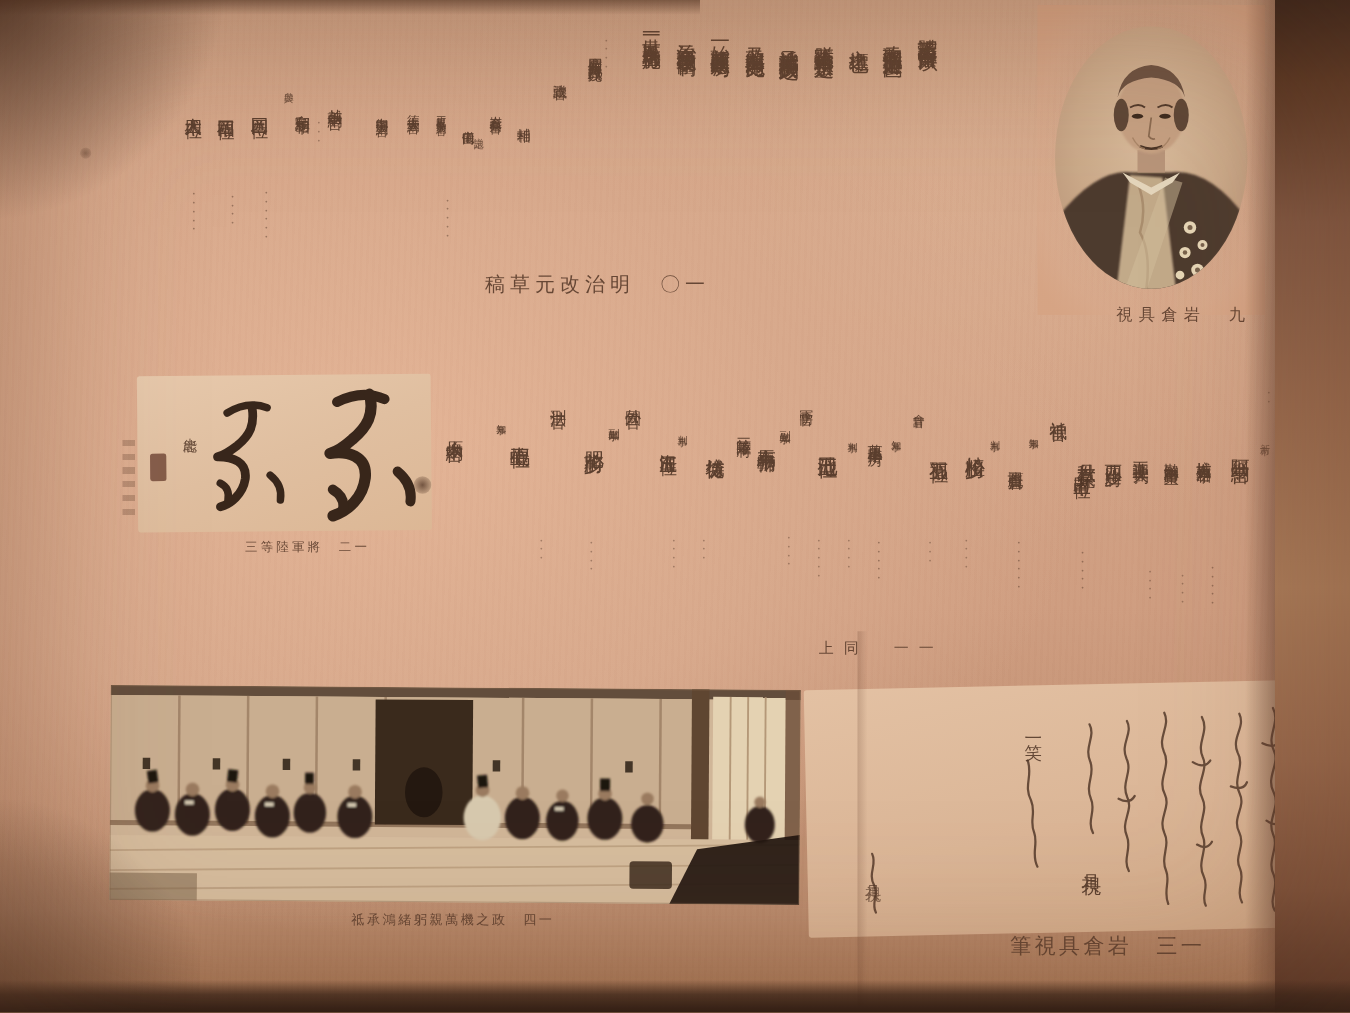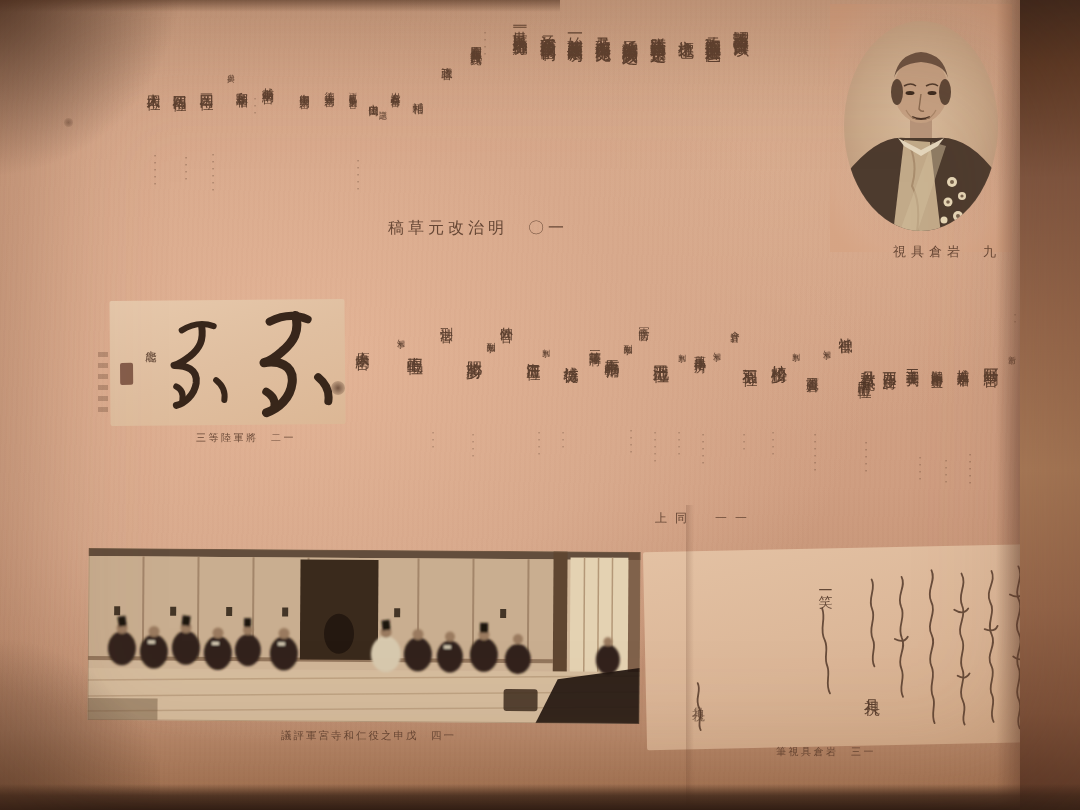--- a/index.html
+++ b/index.html
@@ -337,22 +337,22 @@
   <div class="layer">
       <span class="vcol" style="left: 818px; top: 583px; font-size: 14px; opacity: 0.85;">一笑</span>
       <span class="vcol" style="left: 864px; top: 686px; font-size: 16px; opacity: 0.9;">具視</span>
       <span class="vcol" style="left: 692px; top: 697px; font-size: 13px; opacity: 0.7;">具視</span>
     </div>
 
   <div class="caption" style="left:893px;top:243px;font-size:13px;letter-spacing:5px;">視具倉岩　九</div>
   <div class="caption" style="left:388px;top:218px;font-size:16px;letter-spacing:4px;">稿草元改治明　〇一</div>
   <div class="caption" style="left:655px;top:510px;font-size:12px;letter-spacing:8px;">上同　一一</div>
   <div class="caption" style="left:196px;top:431px;font-size:10px;letter-spacing:2.5px;">三等陸軍將　二一</div>
-  <div class="caption" style="left:776px;top:745px;font-size:10px;letter-spacing:2.5px;">筆視具倉岩　三一</div>
-  <div class="caption" style="left:281px;top:729px;font-size:10.5px;letter-spacing:2px;">議評軍宮寺和仁役之申戊　四一</div>
+  <div class="caption" style="left:808px;top:745px;font-size:17px;letter-spacing:2.5px;">筆視具倉岩　三一</div>
+  <div class="caption" style="left:281px;top:729px;font-size:10.5px;letter-spacing:2px;">祗承鴻緒躬親萬機之政　四一</div>
 
   <div class="speck speck-a"></div>
   <div class="speck speck-b"></div>
   <div class="crease"></div>
   <div class="shade-tl"></div>
   <div class="shade-top"></div>
   <div class="shade-bl"></div>
   <div class="gutter-feather"></div>
   <div class="gutter"></div>
   <div class="shade-bottom"></div>

